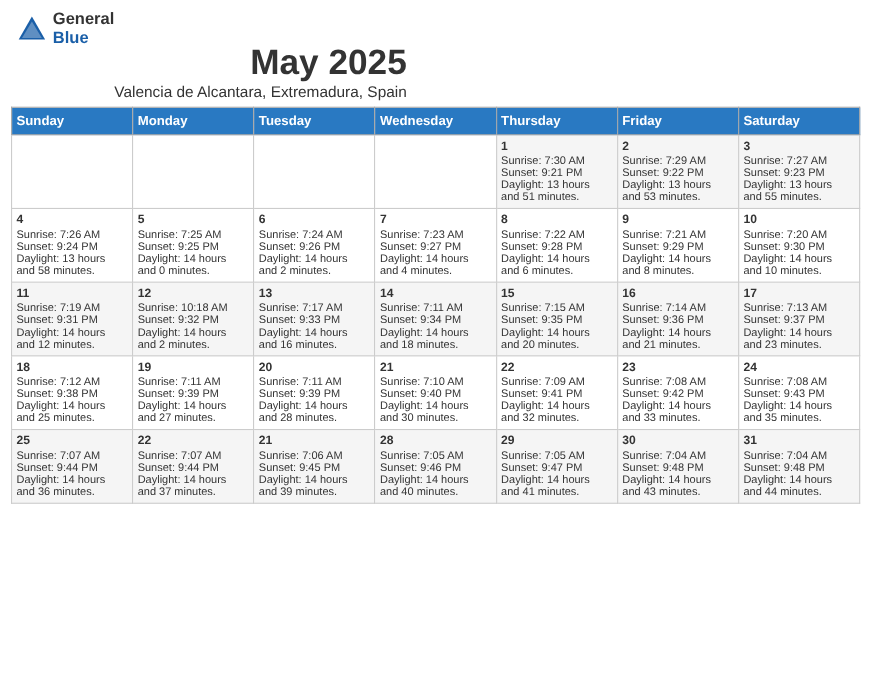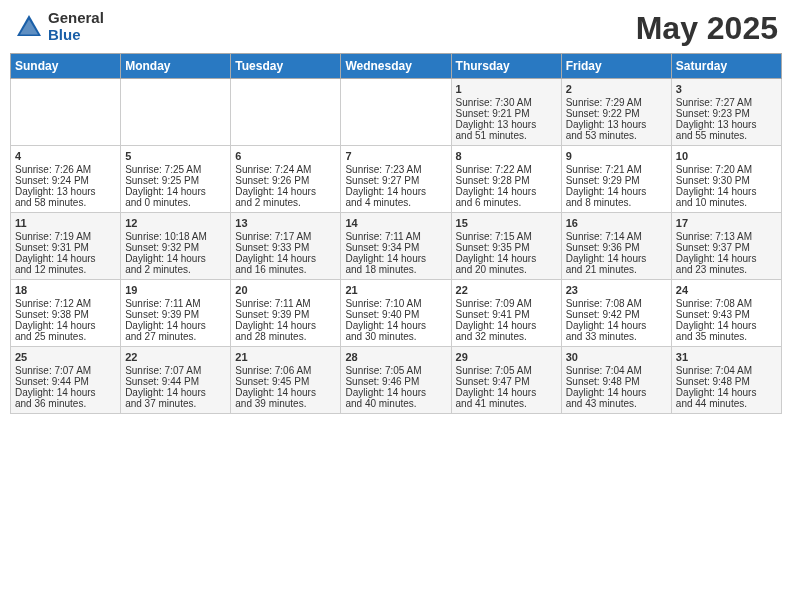--- a/index.html
+++ b/index.html
@@ -5,21 +5,20 @@
     * { margin: 0; padding: 0; box-sizing: border-box; }
     body {
       font-family: Arial, sans-serif;
       background: #fff;
       width: 792px;
       min-height: 612px;
       padding: 10px;
     }
     .header {
       display: flex;
-      justify-content: space-between;
       align-items: flex-start;
       margin-bottom: 6px;
       padding: 0 4px;
     }
     .logo {
       display: flex;
       align-items: center;
       gap: 4px;
     }
     .logo-text {
@@ -36,20 +35,21 @@
       font-size: 15px;
       font-weight: bold;
       color: #1a5fa8;
     }
     .logo-icon {
       width: 30px;
       height: 30px;
     }
     .title-block {
       text-align: right;
+      margin-top: 28px;
     }
     .main-title {
       font-size: 32px;
       font-weight: bold;
       color: #333;
     }
     .subtitle {
       font-size: 14px;
       color: #333;
     }
@@ -99,20 +99,21 @@
       <polygon points="20,4 36,32 4,32" fill="#1a5fa8"></polygon>
       <polygon points="20,10 32,30 8,30" fill="#fff" opacity="0.3"></polygon>
     </svg>
     <div class="logo-text">
       <span class="logo-general">General</span>
       <span class="logo-blue">Blue</span>
     </div>
   </div>
   <div class="title-block">
     <div class="main-title">May 2025</div>
+    <div class="subtitle">Valencia de Alcantara, Extremadura, Spain</div>
   </div>
 </div>
 
 <table>
   <thead>
     <tr id="header-row">
         <th>Sunday</th>
         <th>Monday</th>
         <th>Tuesday</th>
         <th>Wednesday</th>

